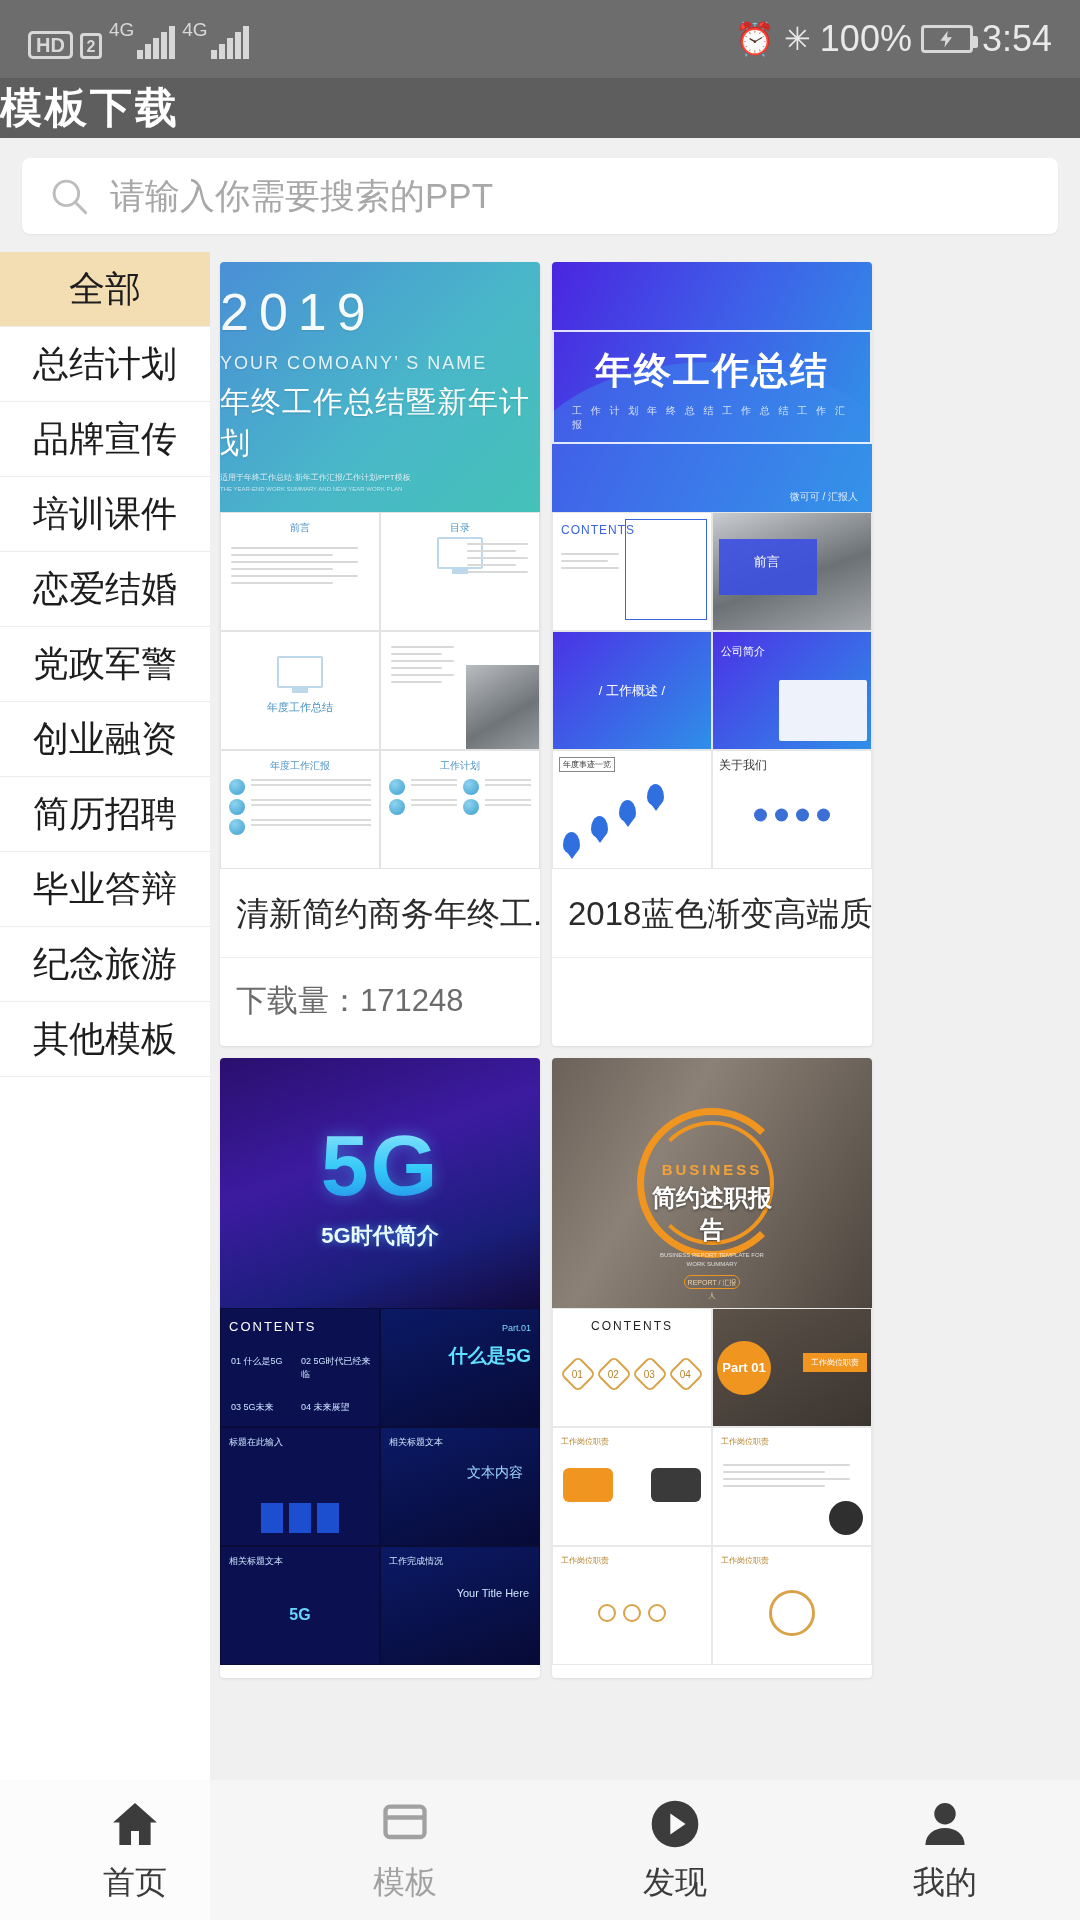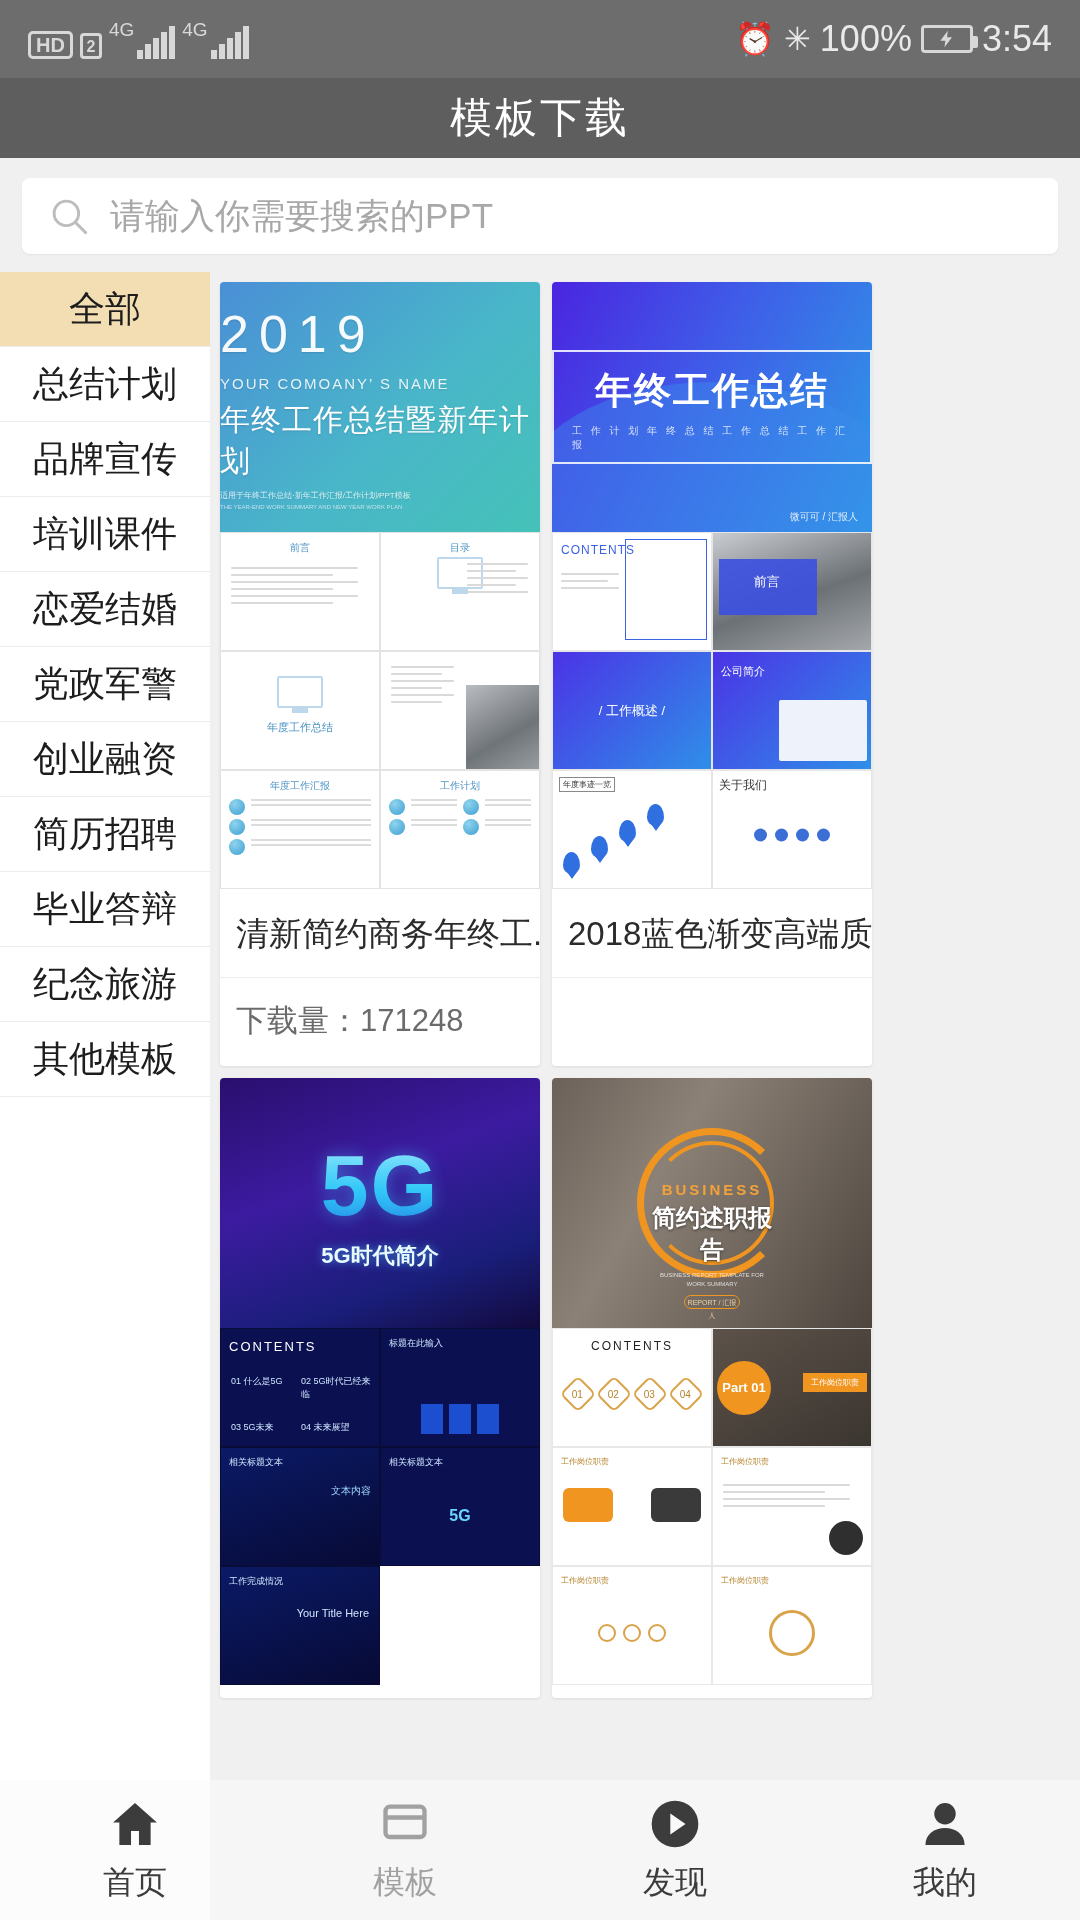--- a/index.html
+++ b/index.html
@@ -36,22 +36,22 @@
   .batt {
     width:52px; height:28px; border:3px solid #d8d8d8; border-radius:4px;
     position:relative; display:flex; align-items:center; justify-content:center;
   }
   .batt:after { content:""; position:absolute; right:-8px; top:8px; width:5px; height:12px; background:#d8d8d8; border-radius:0 2px 2px 0; }
   .batt svg { width:26px; height:20px; }
   .clock-ic { font-size:32px; }
 
   
   .titlebar {
-    height:80px; background:#5e5e5e;
-    display:flex; align-items:center; justify-content:center;
+    height:60px; background:#5e5e5e;
+    display:flex; align-items:center; font-weight:bold;
   }
   .titlebar .t { color:#fff; font-size:42px; letter-spacing:3px; }
 
   
   .searchwrap { background:#f0f0f0; padding:20px 22px 18px 22px; }
   .searchbox {
     background:#fff; border-radius:8px; height:76px;
     display:flex; align-items:center; padding:0 26px; gap:20px;
     box-shadow:0 1px 2px rgba(0,0,0,.06);
   }
@@ -92,21 +92,21 @@
   }
   .card-dl { font-size:31px; color:#6b6b6b; padding:22px 16px 24px 16px; }
 
   
   .tA-hero {
     height:250px; background:linear-gradient(135deg,#4a8fd6 0%,#49b6c9 55%,#45c2b8 100%);
     display:flex; flex-direction:column; align-items:flex-start; justify-content:center;
     color:#fff; text-shadow:0 1px 2px rgba(0,0,0,.12);
   }
   .tA-year { font-size:52px; letter-spacing:10px; font-weight:300; opacity:.95; }
-  .tA-sub { font-size:15px; letter-spacing:2px; opacity:.85; margin-top:11px; }
+  .tA-sub { font-size:18px; letter-spacing:2px; opacity:.85; margin-top:11px; }
   .tA-main { font-size:30px; letter-spacing:1px; margin-top:8px; }
   .tA-note { font-size:8px; opacity:.8; margin-top:8px; }
   .tA-note2 { font-size:6px; opacity:.65; margin-top:3px; }
   .mini-grid { display:grid; grid-template-columns:1fr 1fr; }
   .mini {
     height:119px; background:#fff; border:1px solid #e3e3e3; position:relative; overflow:hidden;
   }
   .mini .cap { font-size:10px; color:#4a93c4; position:absolute; top:8px; left:50%; transform:translateX(-50%); }
   .lines { position:absolute; left:10px; right:10px; top:34px; }
   .lines b { display:block; height:2px; background:#d9d9d9; margin-bottom:5px; border-radius:1px; }
@@ -457,31 +457,36 @@
             <div class="tC-cap">5G时代简介</div>
           </div>
           <div class="mini-grid">
             <div class="tC-blk">
               <div style="position:absolute;left:8px;top:10px;color:#fff;font-size:13px;letter-spacing:2px">CONTENTS</div>
               <div class="tc-txt" style="left:10px;top:46px">01 什么是5G</div>
               <div class="tc-txt" style="left:80px;top:46px">02 5G时代已经来临</div>
               <div class="tc-txt" style="left:10px;top:92px">03 5G未来</div>
               <div class="tc-txt" style="left:80px;top:92px">04 未来展望</div>
             </div>
+            <div class="tC-blk tC-blk2">
+              <div class="tc-txt" style="right:8px;top:14px;color:#7fd8ff">Part.01</div>
+              <div style="position:absolute;right:8px;top:34px;color:#5fe1ff;font-size:19px;font-weight:bold">什么是5G</div>
+              <div style="position:absolute;left:10px;bottom:14px"><span class="chip"></span></div>
+            </div>
             <div class="tC-blk">
               <div class="tc-txt" style="left:8px;top:8px">标题在此输入</div>
               <div style="position:absolute;left:50%;bottom:12px;transform:translateX(-50%);display:flex;gap:6px">
                 <span style="width:22px;height:30px;background:#1b4fd0;display:block"></span>
                 <span style="width:22px;height:30px;background:#1b4fd0;display:block"></span>
                 <span style="width:22px;height:30px;background:#1b4fd0;display:block"></span>
               </div>
             </div>
             <div class="tC-blk tC-blk2">
               <div class="tc-txt" style="left:8px;top:8px">相关标题文本</div>
-              <div style="position:absolute;right:8px;top:36px;color:#9fd8ff;font-size:10px">文本内容</div>
+              <div style="position:absolute;right:16px;top:36px;color:#9fd8ff;font-size:14px">文本内容</div>
             </div>
             <div class="tC-blk">
               <div class="tc-txt" style="left:8px;top:8px">相关标题文本</div>
               <div style="position:absolute;left:50%;top:58%;transform:translate(-50%,-50%);color:#69d6ff;font-size:16px;font-weight:bold">5G</div>
             </div>
             <div class="tC-blk tC-blk2">
               <div class="tc-txt" style="left:8px;top:8px">工作完成情况</div>
               <div style="position:absolute;right:10px;top:40px;color:#cfe6ff;font-size:11px">Your Title Here</div>
             </div>
           </div>

